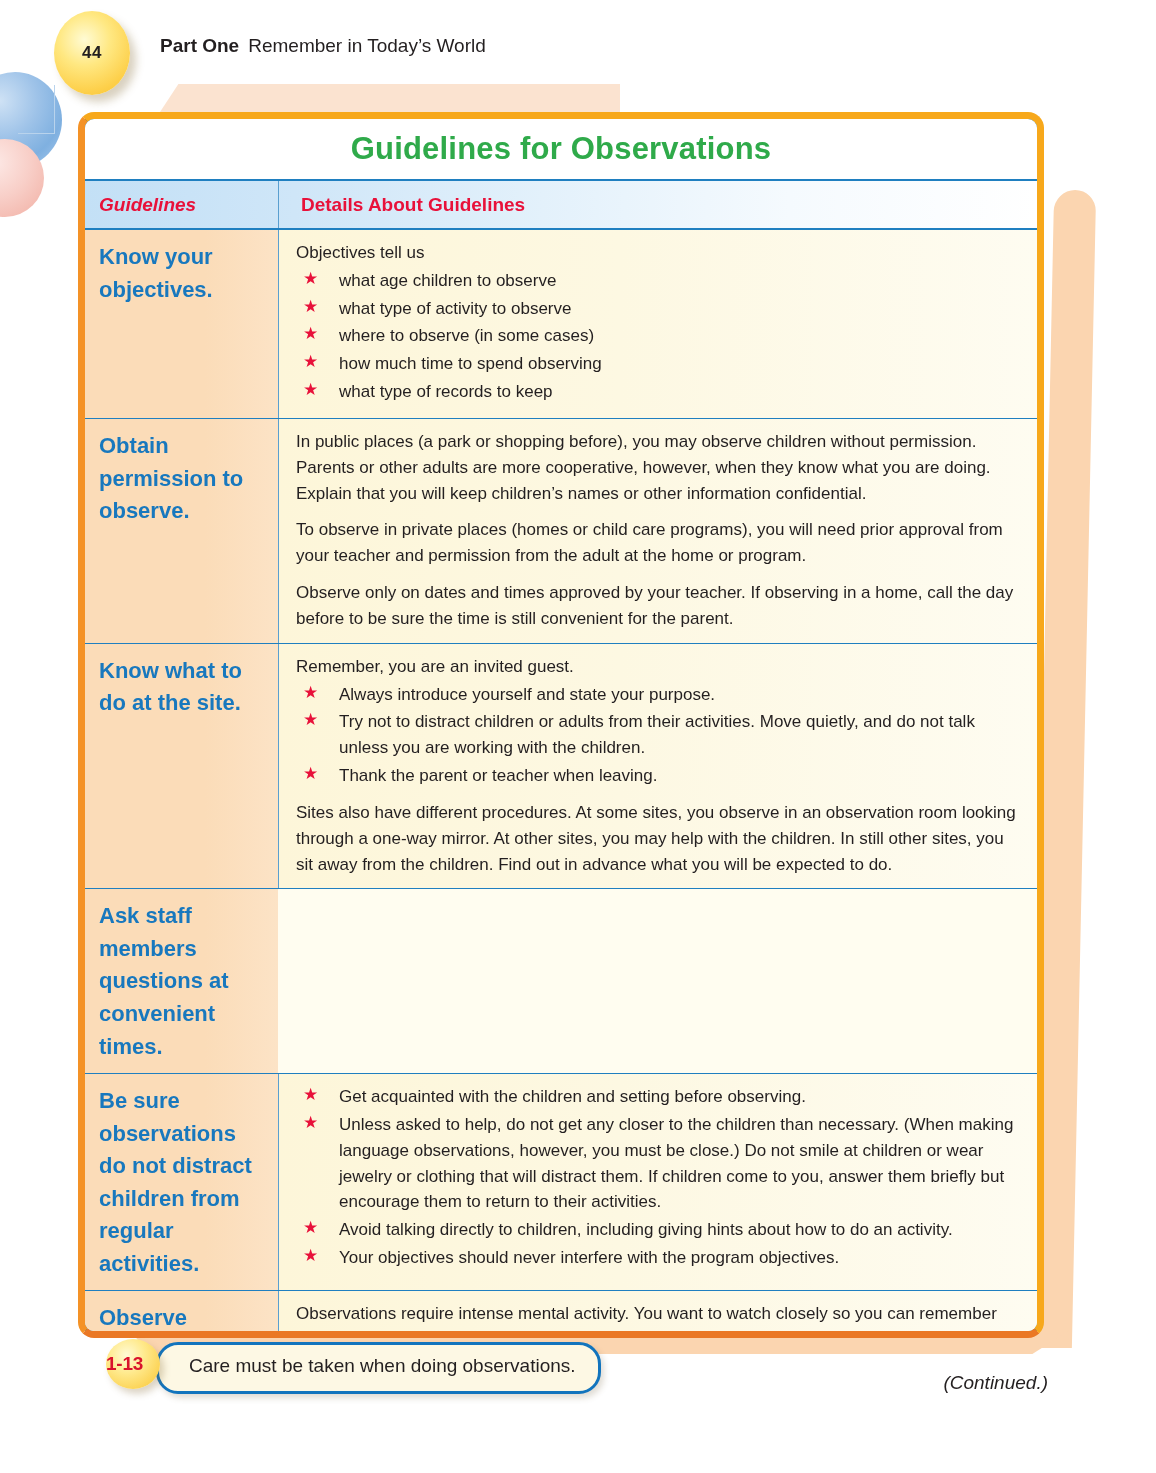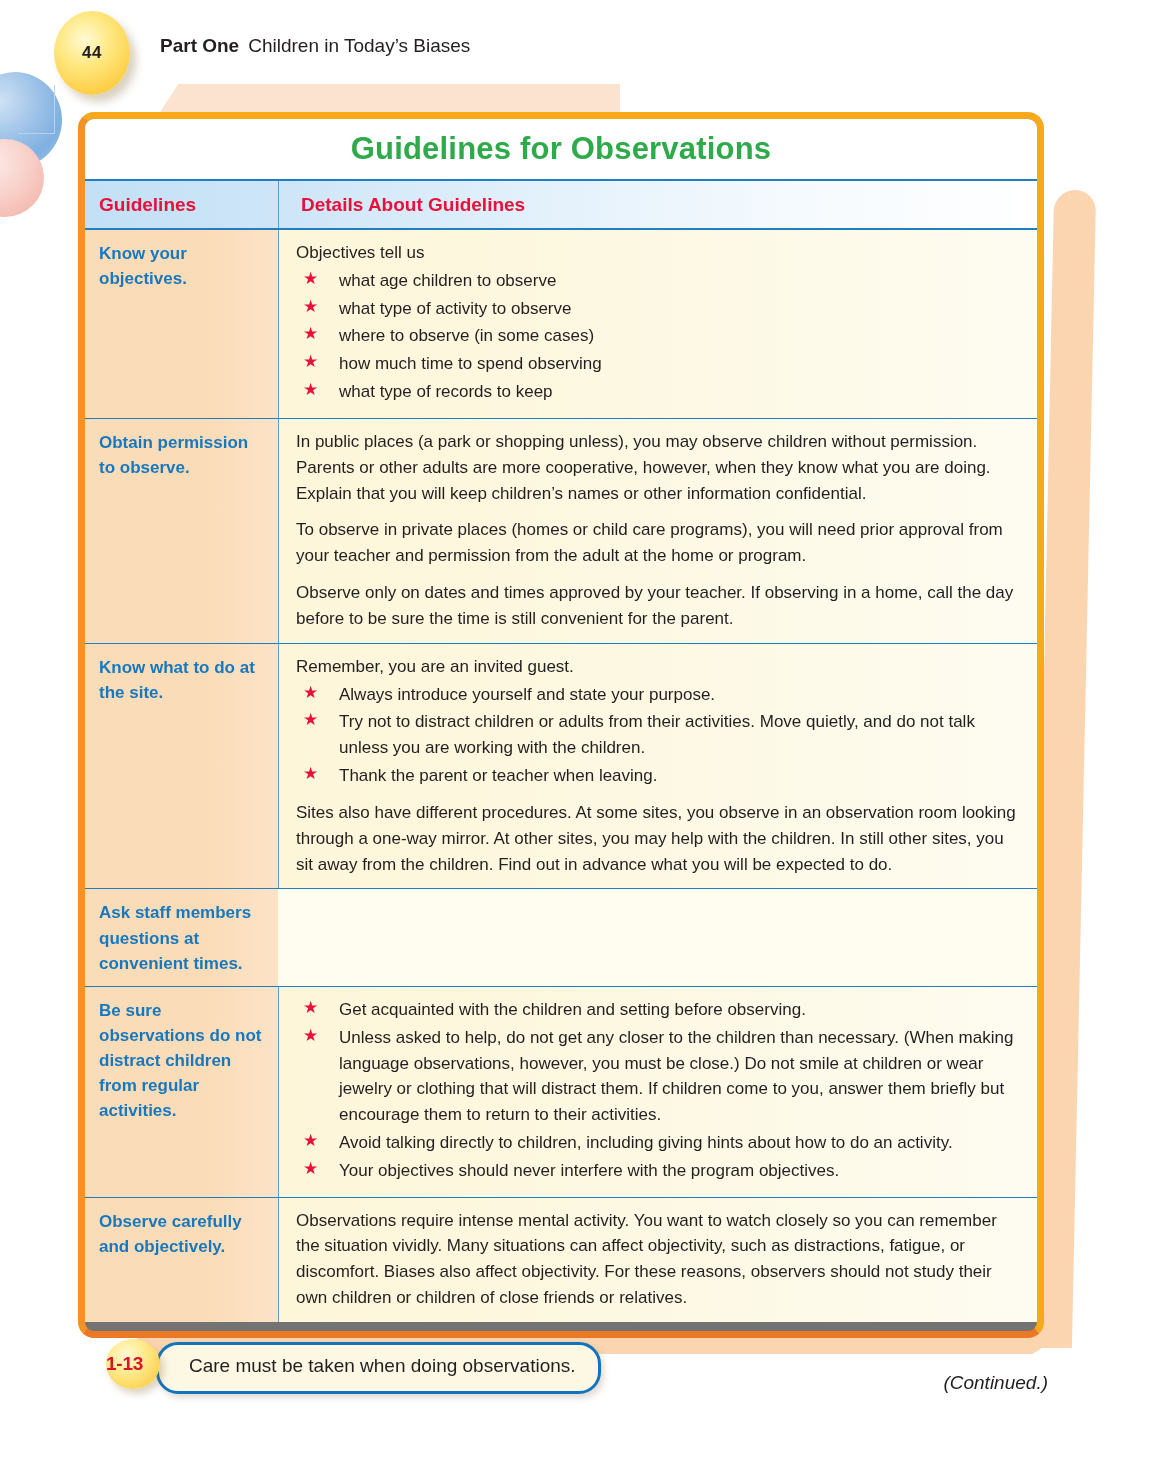--- a/index.html
+++ b/index.html
@@ -112,21 +112,21 @@
   #table-frame {
     position: absolute;
     left: 78px;
     top: 112px;
     width: 966px;
     height: 1226px;
     border: 7px solid #f7a81b;
     border-bottom-color: #ea7825;
     border-left-color: #f49226;
     border-radius: 16px;
-    background: #737373;
+    background: #0369a1;
     box-sizing: border-box;
     overflow: hidden;
   }
 
   
   #table-title {
     height: 60px;
     display: flex;
     align-items: center;
     justify-content: center;
@@ -149,20 +149,21 @@
     display: flex;
     align-items: center;
     color: #e8113a;
     font-weight: bold;
     font-size: 19px;
   }
   #col-header .th.left {
     width: 193px;
     padding-left: 14px;
     box-sizing: border-box;
+    font-style: italic;
   }
   #col-header .th.right {
     flex: 1;
     padding-left: 22px;
     box-sizing: border-box;
     border-left: 1.5px solid #5a9fd0;
   }
 
   
   #table-body { background: #fffdf0; }
@@ -172,21 +173,21 @@
     min-height: 0;
   }
   .row.last { border-bottom: none; }
   .cell-guideline {
     width: 193px;
     box-sizing: border-box;
     padding: 11px 10px 10px 14px;
     background: linear-gradient(to right, #fbdcb8 0%, #fbdcb8 62%, #fce3c6 100%);
     color: #1878be;
     font-weight: bold;
-    font-size: 17px;
+    font-size: 22px;
     line-height: 1.48;
   }
   .cell-details {
     flex: 1;
     box-sizing: border-box;
     padding: 10px 16px 11px 17px;
     border-left: 1.5px solid #5a9fd0;
     background: linear-gradient(to right, #fdf6d9 0%, #fdf8e2 45%, #fefcf1 100%);
     color: #231f20;
     font-size: 17px;
@@ -278,21 +279,21 @@
 
 <div class="deco-circle" id="circle-blue"></div>
 <div id="circle-blue-sq"></div>
 <div class="deco-circle" id="circle-pink"></div>
 
 <div class="deco-circle" id="page-badge">
   <span class="num">44</span>
 </div>
 
 <div id="running-head">
-  <span class="part">Part One</span><span>Children in Today’s Biases</span>
+  <span class="part">Part One</span><span>Remember in Today’s World</span>
 </div>
 
 <div id="deco-top-peach"></div>
 <div id="deco-right-peach"></div>
 <div id="deco-bottom-peach"></div>
 
 <div id="table-frame">
 
   <div id="table-title">Guidelines for Observations</div>
 
@@ -311,21 +312,21 @@
             <li><span class="star">★</span><span>what type of activity to observe</span></li>
             <li><span class="star">★</span><span>where to observe (in some cases)</span></li>
             <li><span class="star">★</span><span>how much time to spend observing</span></li>
             <li><span class="star">★</span><span>what type of records to keep</span></li>
           </ul>
         </div>
       </div>
       <div class="row">
         <div class="cell-guideline">Obtain permission to observe.</div>
         <div class="cell-details">
-          <p>In public places (a park or shopping unless), you may observe children without permission. Parents or other adults are more cooperative, however, when they know what you are doing. Explain that you will keep children’s names or other information confidential.</p>
+          <p>In public places (a park or shopping before), you may observe children without permission. Parents or other adults are more cooperative, however, when they know what you are doing. Explain that you will keep children’s names or other information confidential.</p>
           <p>To observe in private places (homes or child care programs), you will need prior approval from your teacher and permission from the adult at the home or program.</p>
           <p>Observe only on dates and times approved by your teacher. If observing in a home, call the day before to be sure the time is still convenient for the parent.</p>
         </div>
       </div>
       <div class="row">
         <div class="cell-guideline">Know what to do at the site.</div>
         <div class="cell-details">
           <p class="tight">Remember, you are an invited guest.</p>
           <ul class="stars">
             <li><span class="star">★</span><span>Always introduce yourself and state your purpose.</span></li>

